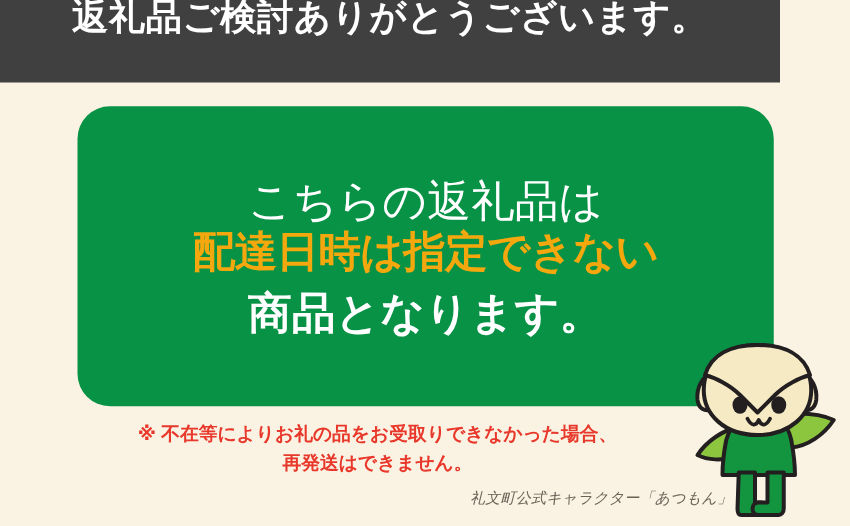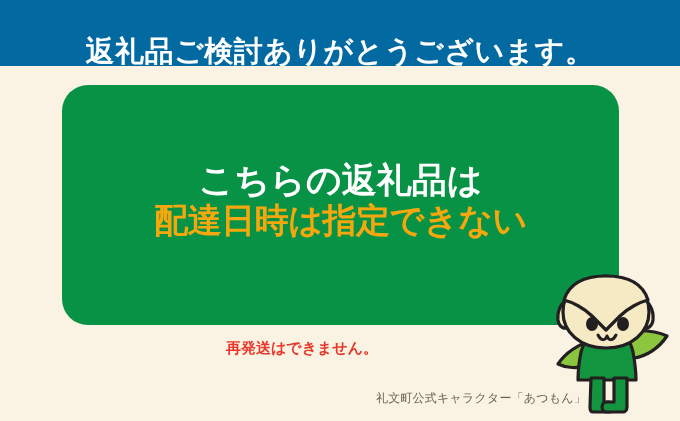--- a/index.html
+++ b/index.html
@@ -21,25 +21,25 @@
     height: 421px;
     background: #faf3e3;
     overflow: hidden;
   }
 
   
   .header-bar {
     position: absolute;
     left: 0;
     top: 0;
-    width: 680px;
+    width: 624px;
     height: 66px;
-    background: #0369a1;
+    background: #404040;
     display: flex;
-    align-items: flex-end;
+    align-items: flex-start;
     justify-content: center;
     box-sizing: border-box;
   }
   .header-title {
     color: #ffffff;
     font-size: 29px;
     font-weight: bold;
     letter-spacing: 0.5px;
     line-height: 1;
     white-space: nowrap;
@@ -62,21 +62,21 @@
     padding-top: 4px;
   }
   .panel-line {
     white-space: nowrap;
     line-height: 1.05;
     text-align: center;
   }
   .panel-line-1 {
     color: #ffffff;
     font-size: 35px;
-    font-weight: bold;
+    font-weight: normal;
     margin-bottom: 4px;
   }
   .panel-line-2 {
     color: #f5a80d;
     font-size: 34px;
     font-weight: bold;
     letter-spacing: -0.5px;
     margin-bottom: 13px;
   }
   .panel-line-3 {
@@ -105,20 +105,21 @@
 
   
   .credit {
     position: absolute;
     left: 376px;
     top: 390px;
     color: #6b6258;
     font-size: 12px;
     white-space: nowrap;
     letter-spacing: 0.2px;
+    font-style: italic;
   }
 
   
   .mascot {
     position: absolute;
     left: 536px;
     top: 268px;
     width: 144px;
     height: 153px;
   }
@@ -129,23 +130,25 @@
 
 <div id="banner">
 
   <div class="header-bar">
     <div class="header-title">返礼品ご検討ありがとうございます。</div>
   </div>
 
   <div class="green-panel">
     <div class="panel-line panel-line-1">こちらの返礼品は</div>
     <div class="panel-line panel-line-2">配達日時は指定できない</div>
+    <div class="panel-line panel-line-3">商品となります。</div>
   </div>
 
   <div class="caution">
+    <div class="caution-line-1">※ 不在等によりお礼の品をお受取りできなかった場合、</div>
     <div class="caution-line-2">再発送はできません。</div>
   </div>
 
   <div class="credit">礼文町公式キャラクター「あつもん」</div>
 
   <div class="mascot">
     <svg width="144" height="153" viewBox="0 0 144 153" xmlns="http://www.w3.org/2000/svg">
       <g stroke="#231f20" stroke-width="3.2" stroke-linejoin="round" stroke-linecap="round">
 
         <path d="M57 72 C 44 76, 30 84, 22 96 C 30 100, 42 101, 51 97 C 57 94, 60 86, 59 76 Z" fill="#8cc63f"></path>

